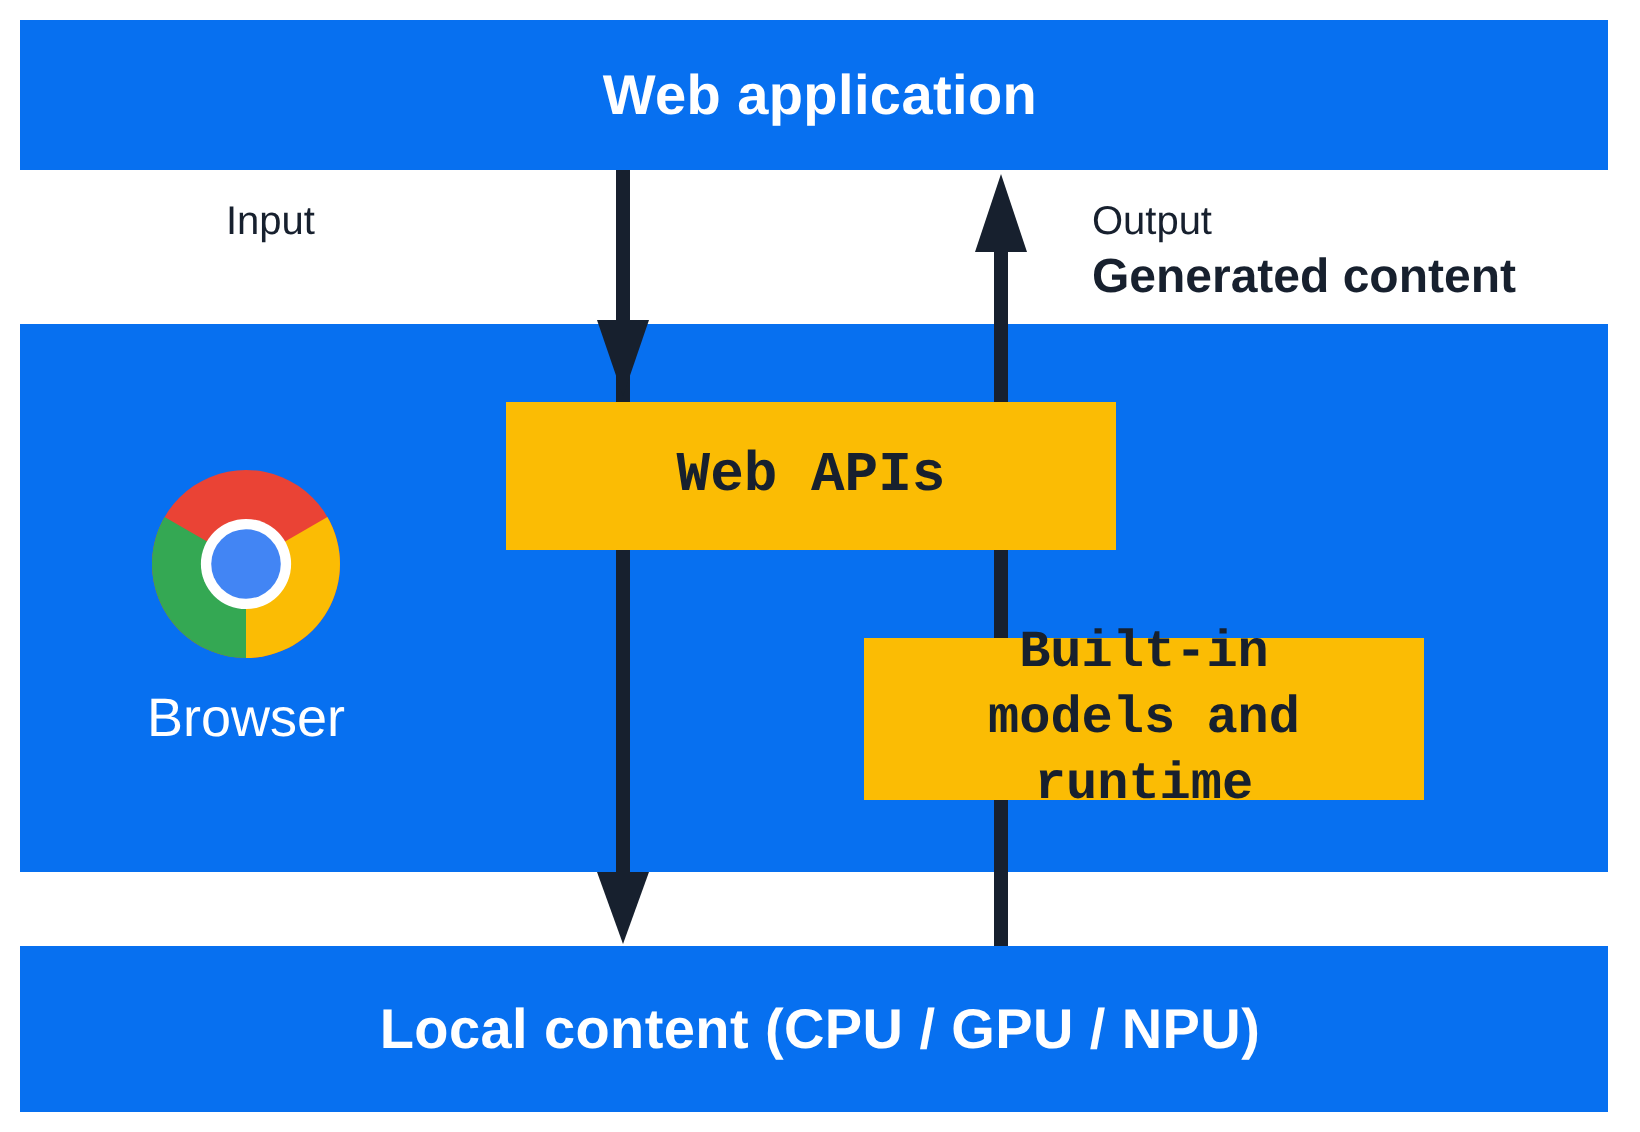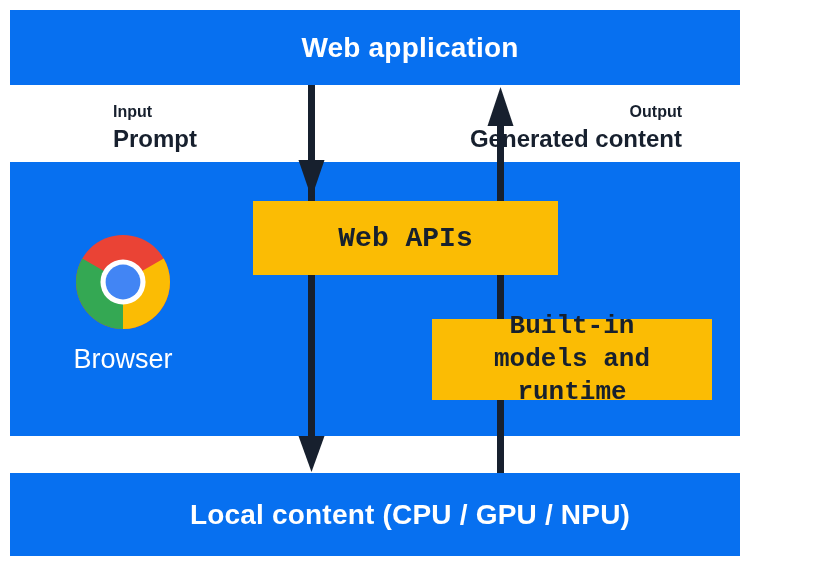--- a/index.html
+++ b/index.html
@@ -13,21 +13,21 @@
     --chrome-yellow: #FBBC04;
     --chrome-blue: #4285F4;
   }
   * { box-sizing: border-box; margin: 0; padding: 0; }
   html, body {
     background: var(--canvas-bg);
     font-family: "Liberation Sans", "DejaVu Sans", sans-serif;
   }
   .canvas {
     position: relative;
-    width: 740px;
+    width: 804px;
     height: 566px;
     background: var(--canvas-bg);
     overflow: hidden;
   }
   
   .band {
     position: absolute;
     left: 10px;
     width: 800px;
     background: var(--band-blue);
@@ -52,22 +52,22 @@
     width: 820px;
     height: 566px;
     z-index: 2;
     pointer-events: none;
   }
   .arrow-line { stroke: var(--ink-navy); stroke-width: 7; }
   .arrow-head { fill: var(--ink-navy); }
   
   .io-block { position: absolute; top: 99px; z-index: 3; color: var(--ink-navy); }
   .io-input  { left: 113px; text-align: left; }
-  .io-output { right: 58px; text-align: right; }
-  .io-title { font-size: 16px; font-weight: 700; line-height: 25px; }
+  .io-output { right: 46px; text-align: left; }
+  .io-title { font-size: 20px; font-weight: 400; line-height: 25px; }
   .io-value { font-size: 24px; font-weight: 700; line-height: 29px; }
   
   .ybox {
     position: absolute;
     background: var(--box-yellow);
     z-index: 3;
     display: flex;
     align-items: center;
     justify-content: center;
     text-align: center;
@@ -123,21 +123,20 @@
       <polygon class="arrow-head" points="298.5,436 324.5,436 311.5,472"></polygon>
     </g>
     <g>
       <line class="arrow-line" x1="500.5" y1="473" x2="500.5" y2="122"></line>
       <polygon class="arrow-head" points="487.5,126 513.5,126 500.5,87"></polygon>
     </g>
   </svg>
 
   <div class="io-block io-input">
     <div class="io-title">Input</div>
-    <div class="io-value">Prompt</div>
   </div>
   <div class="io-block io-output">
     <div class="io-title">Output</div>
     <div class="io-value">Generated content</div>
   </div>
 
   <svg class="chrome-logo" viewBox="0 0 100 100" aria-hidden="true">
     <circle class="c-red" cx="50" cy="50" r="50"></circle>
     <path class="c-yellow" d="M50,50 L93.3,25 A50,50 0 0 1 50,100 Z"></path>
     <path class="c-green" d="M50,50 L50,100 A50,50 0 0 1 6.7,25 Z"></path>

